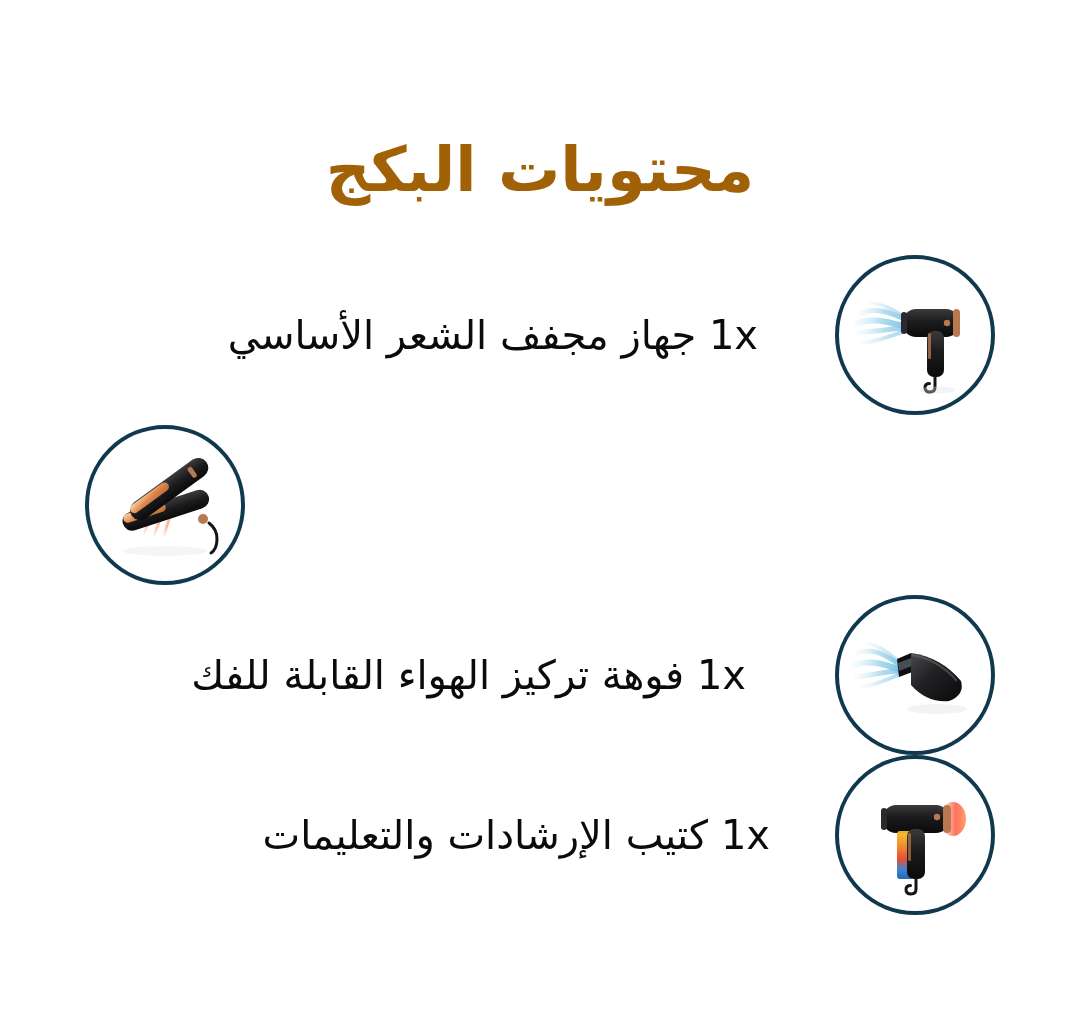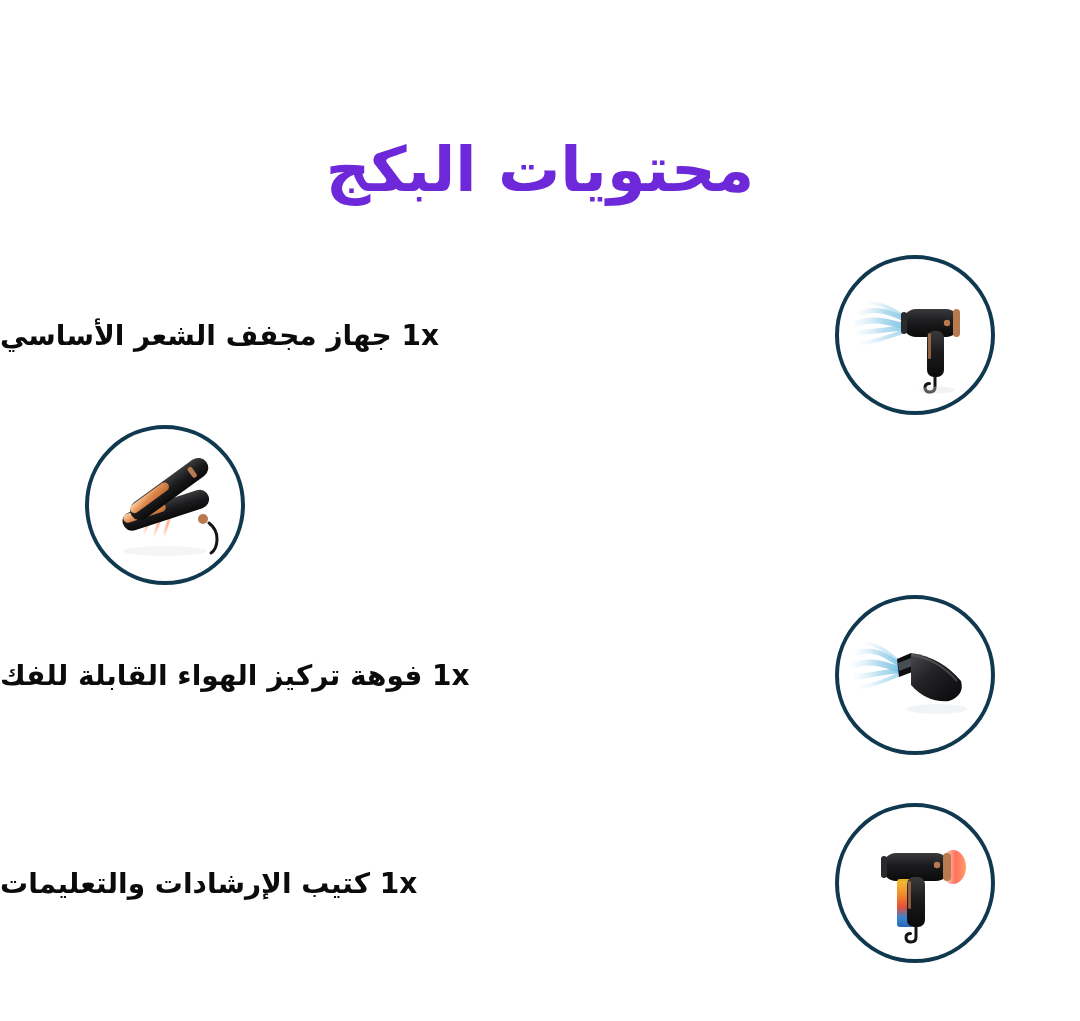--- a/index.html
+++ b/index.html
@@ -21,21 +21,21 @@
   .page-title {
     position: absolute;
     top: 137px;
     left: 0;
     width: 1080px;
     text-align: center;
     font-size: 62px;
     font-weight: bold;
     line-height: 1.05;
     letter-spacing: 0px;
-    color: #6d28d9;
+    color: #a16207;
     direction: rtl;
     white-space: nowrap;
   }
 
   
   .contents-list {
     position: absolute;
     top: 0;
     left: 0;
     width: 1080px;
@@ -46,29 +46,29 @@
     left: 0;
     width: 1080px;
     height: 170px;
     display: flex;
     flex-direction: row-reverse;
     align-items: center;
   }
   .content-row.r1 { top: 250px; }
   .content-row.r2 { top: 420px; }
   .content-row.r3 { top: 590px; }
-  .content-row.r4 { top: 798px; gap: 32px; }
+  .content-row.r4 { top: 750px; }
 
   
   .item-label {
     flex: 1 1 auto;
-    text-align: left;
+    text-align: right;
     direction: rtl;
-    font-size: 28px;
-    font-weight: bold;
+    font-size: 40px;
+    font-weight: normal;
     line-height: 1.25;
     color: #0b0b0b;
     padding-left: 0px;
     padding-right: 10px;
     white-space: nowrap;
     overflow: visible;
   }
   .r1 .item-label { padding-right: 0px; margin-right: -8px; }
   .r2 .item-label { margin-right: -16px; }
   .r3 .item-label { margin-right: -6px; }

